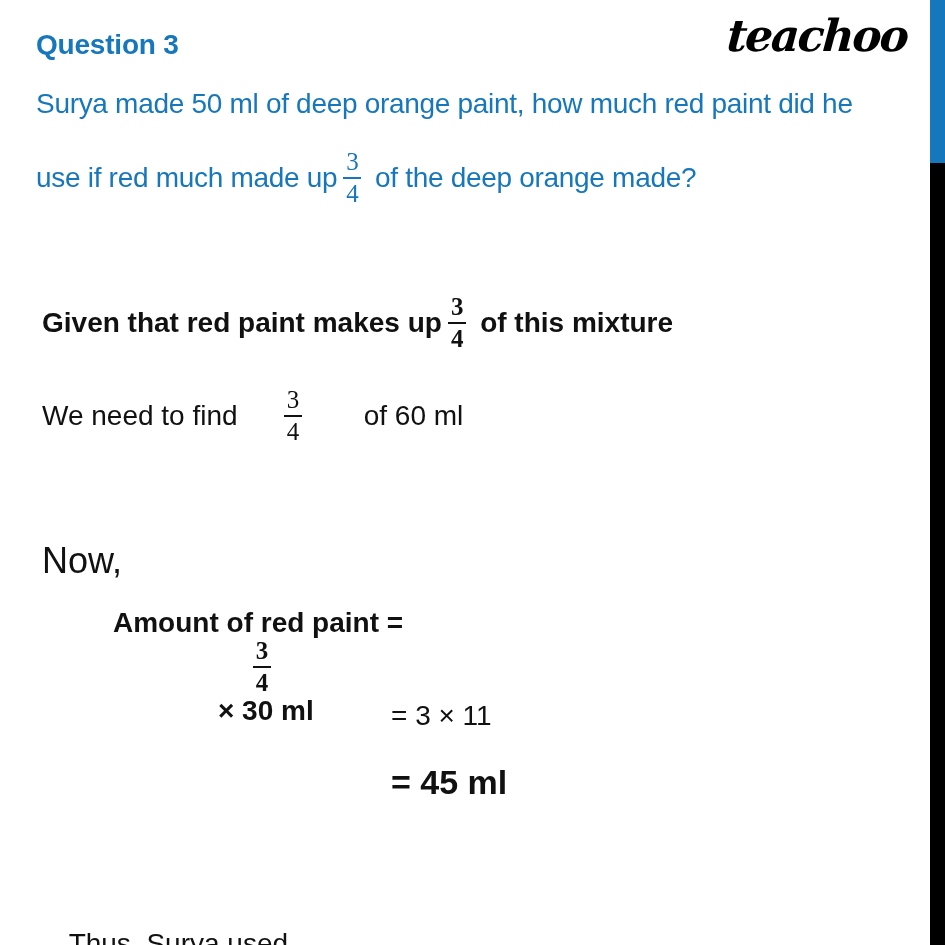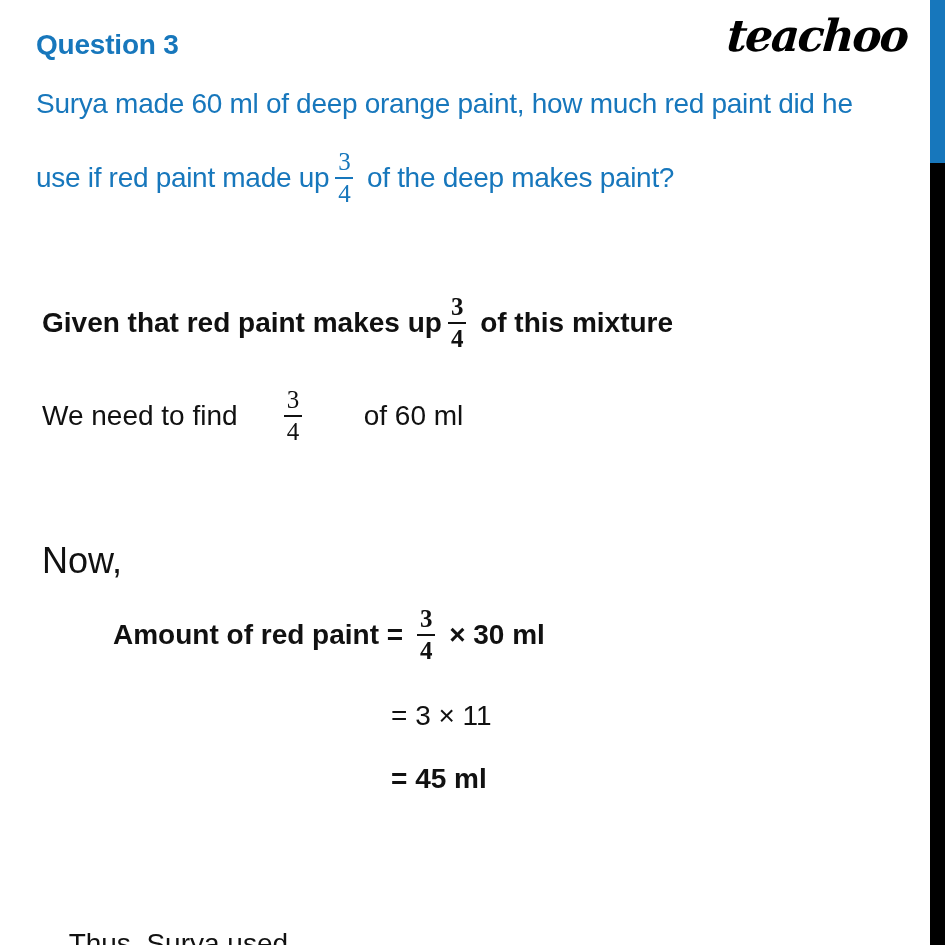--- a/index.html
+++ b/index.html
@@ -61,29 +61,29 @@
     display: flex; align-items: center;
     font-size: 28px; white-space: pre; gap: 40px;
   }
   .line-now {
     position: absolute; left: 42px; top: 540px;
     font-size: 36px;
   }
   .line-eq1 {
     position: absolute; left: 113px; top: 607px;
     display: flex; align-items: center;
-    font-size: 28px; font-weight: bold; white-space: pre;
+    font-size: 28px; font-weight: bold; white-space: pre; flex-direction: column;
   }
   .line-eq2 {
     position: absolute; left: 391px; top: 700px;
     font-size: 28px;
   }
   .line-eq3 {
     position: absolute; left: 391px; top: 763px;
-    font-size: 28px; font-weight: bold;
+    font-size: 34px; font-weight: bold;
   }
   .line-conclusion {
     position: absolute; left: 38px; top: 896px;
     font-size: 28px; white-space: pre;
   }
   
   .frac {
     display: inline-flex; flex-direction: column; align-items: center;
     font-family: "Liberation Serif", serif;
     font-size: 25px; line-height: 0.95;
@@ -100,29 +100,29 @@
 
 <div class="page">
 
   <div class="bar-blue"></div>
   <div class="bar-black"></div>
 
   <div class="q-label">Question 3</div>
 
   <div class="logo">teachoo</div>
 
-  <div class="q-line1">Surya made 60 ml of deep orange paint, how much red paint did he</div>
+  <div class="q-line1">Surya made 50 ml of deep orange paint, how much red paint did he</div>
 
   <div class="q-line2">
-    <span>use if red paint made up</span>
+    <span>use if red much made up</span>
     <span class="frac">
       <span class="num">3</span>
       <span class="den">4</span>
     </span>
-    <span> of the deep makes paint?</span>
+    <span> of the deep orange made?</span>
   </div>
 
   <div class="line-given">
     <span>Given that red paint makes up</span>
     <span class="frac">
       <span class="num">3</span>
       <span class="den">4</span>
     </span>
     <span> of this mixture</span>
   </div>

